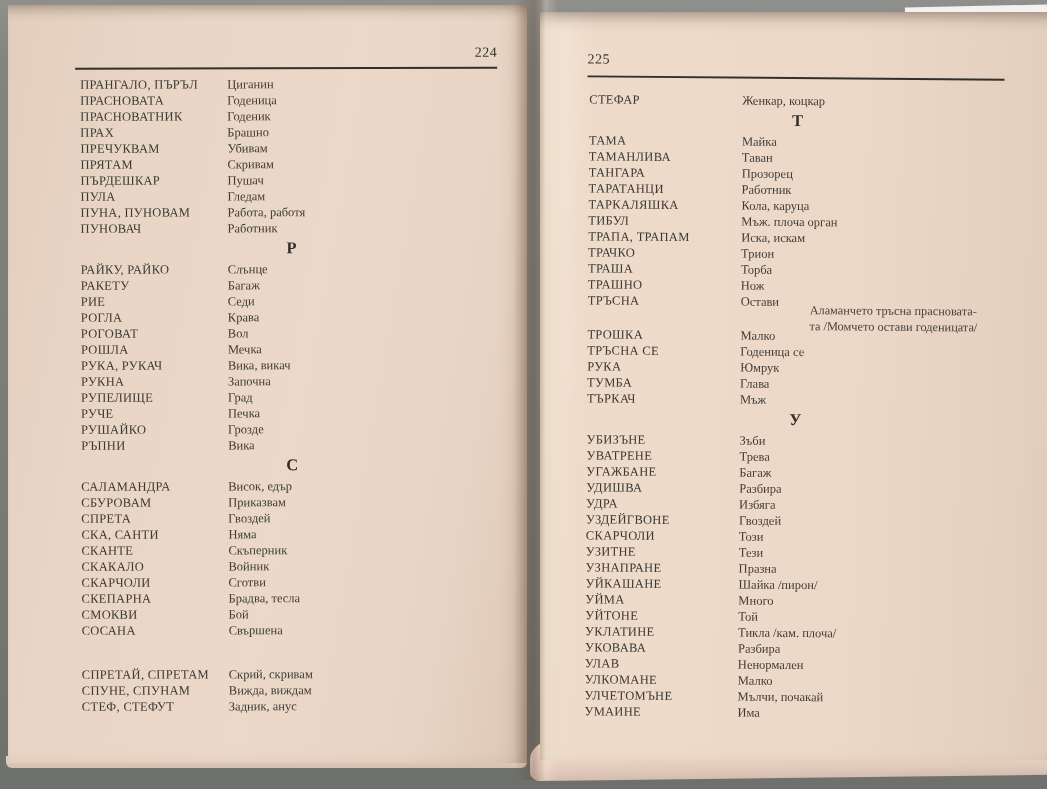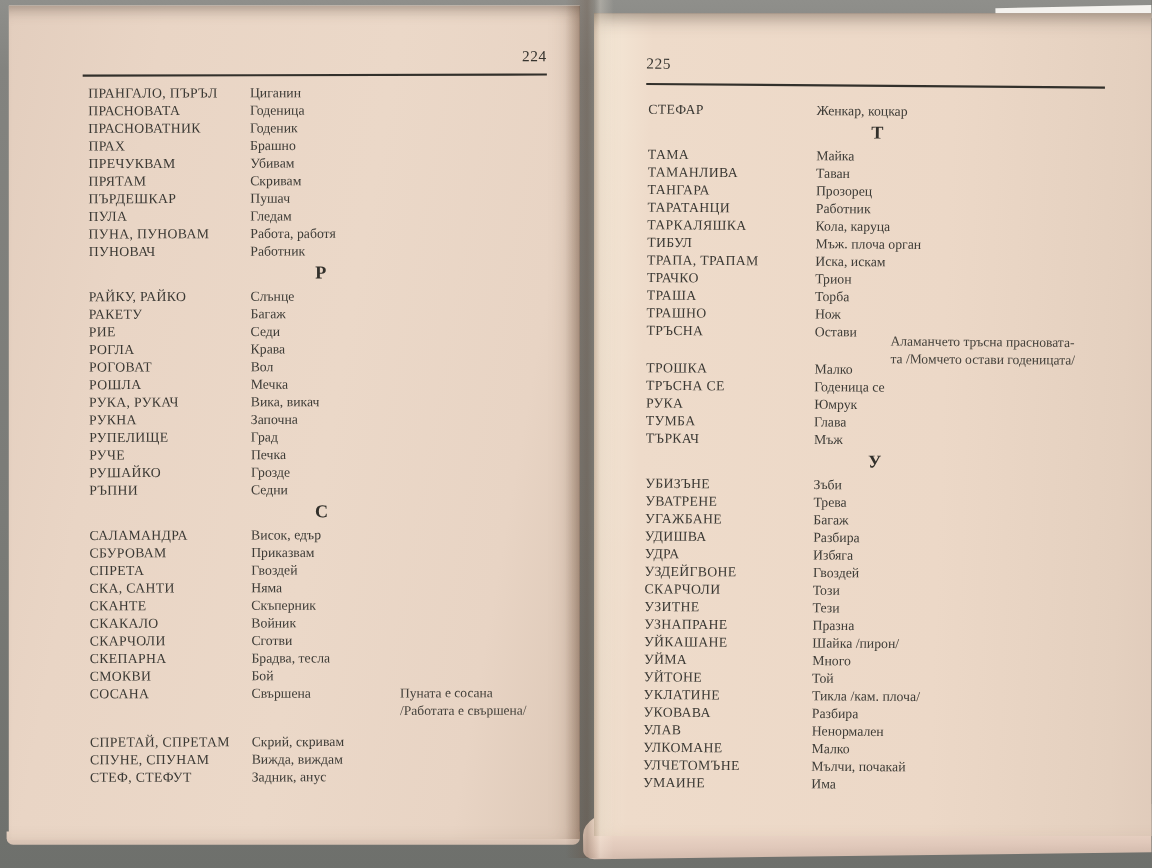--- a/index.html
+++ b/index.html
@@ -149,21 +149,21 @@
             <div class="row">
               <span class="term">РУЧЕ</span>
               <span class="def">Печка</span>
             </div>
             <div class="row">
               <span class="term">РУШАЙКО</span>
               <span class="def">Грозде</span>
             </div>
             <div class="row">
               <span class="term">РЪПНИ</span>
-              <span class="def">Седни</span>
+              <span class="def">Вика</span>
             </div>
           </div>
           <div class="section-letter">С</div>
           <div class="group">
             <div class="row">
               <span class="term">САЛАМАНДРА</span>
               <span class="def">Висок, едър</span>
             </div>
             <div class="row">
               <span class="term">СБУРОВАМ</span>
@@ -193,24 +193,20 @@
               <span class="term">СКЕПАРНА</span>
               <span class="def">Брадва, тесла</span>
             </div>
             <div class="row">
               <span class="term">СМОКВИ</span>
               <span class="def">Бой</span>
             </div>
             <div class="row">
               <span class="term">СОСАНА</span>
               <span class="def">Свършена</span>
-              <div class="note">
-                <div class="note-line">Пуната е сосана</div>
-                <div class="note-line">/Работата е свършена/</div>
-              </div>
             </div>
           </div>
           <div class="group spaced">
             <div class="row">
               <span class="term">СПРЕТАЙ, СПРЕТАМ</span>
               <span class="def">Скрий, скривам</span>
             </div>
             <div class="row">
               <span class="term">СПУНЕ, СПУНАМ</span>
               <span class="def">Вижда, виждам</span>

